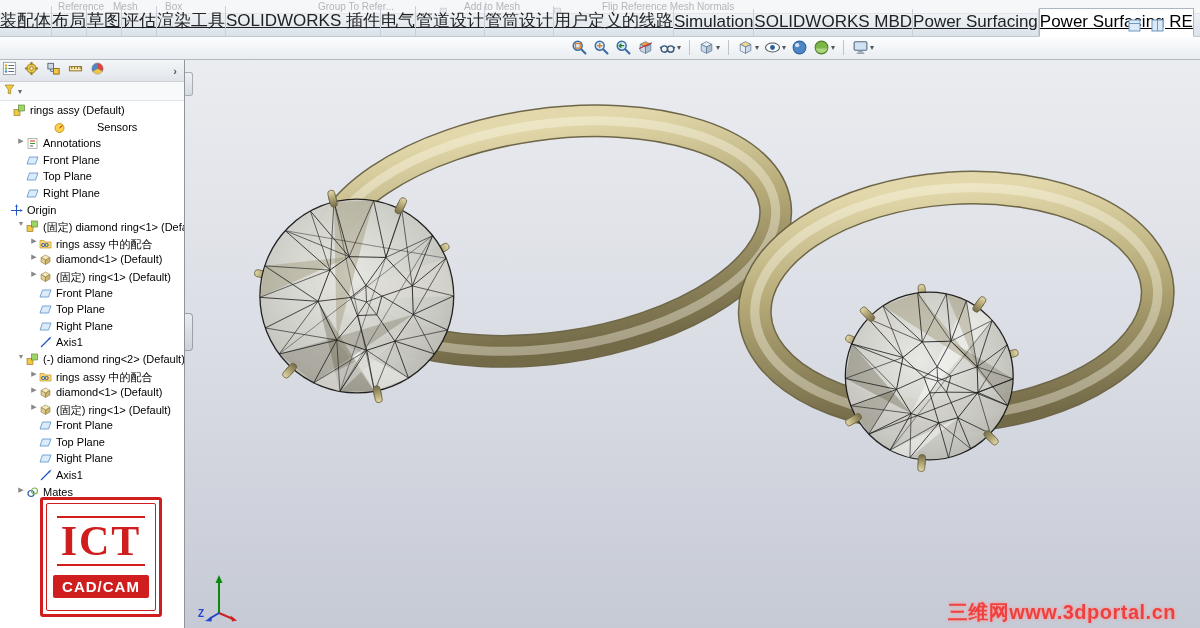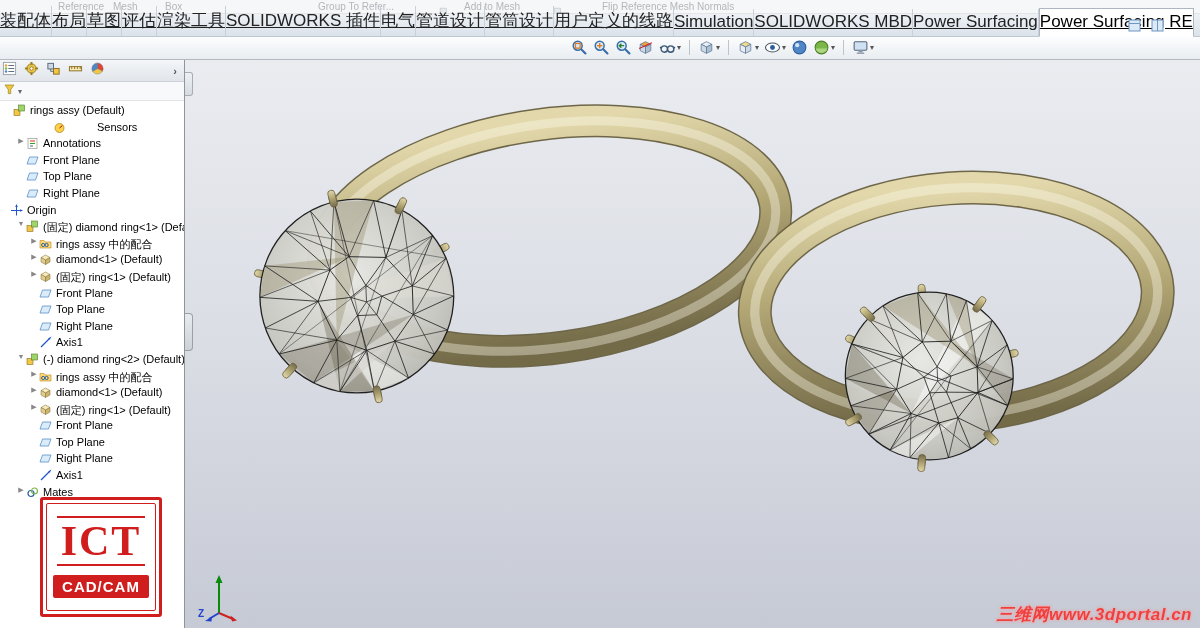--- a/index.html
+++ b/index.html
@@ -44,21 +44,21 @@
 
   
   .logo{position:absolute;left:40px;bottom:14px;width:116px;height:114px;background:#fff;border:3px solid #d01e1e;border-radius:3px;z-index:5;}
   .logo-inner{position:absolute;inset:3px;border:1px solid #d01e1e;border-radius:2px;display:flex;flex-direction:column;align-items:center;justify-content:center;}
   .logo .ict{font-family:"Liberation Serif",serif;font-weight:bold;font-size:42px;color:#d01e1e;letter-spacing:2px;line-height:1;border-top:2px solid #d01e1e;border-bottom:2px solid #d01e1e;padding:2px 4px;}
   .logo .cadcam{margin-top:9px;background:#d01e1e;color:#fff;font-weight:bold;font-size:15px;padding:3px 9px;border-radius:2px;letter-spacing:1px;}
 
   
   .viewport{flex:1;position:relative;background:linear-gradient(#eaecf0 0%,#dadde4 50%,#c6cad5 100%);}
   svg.scene{position:absolute;left:0;top:0;width:100%;height:100%;}
-  .watermark{position:absolute;right:8px;bottom:5px;font-size:17px;font-weight:bold;color:#ef4040;text-shadow:0 0 3px rgba(255,130,130,.95),0 0 1px rgba(255,255,255,.8);letter-spacing:.5px;font-style:italic;}
+  .watermark{position:absolute;right:24px;bottom:5px;font-size:20px;font-weight:bold;color:#ef4040;text-shadow:0 0 3px rgba(255,130,130,.95),0 0 1px rgba(255,255,255,.8);letter-spacing:.5px;}
   .triad{position:absolute;left:12px;bottom:8px;}
   .splitter{position:absolute;left:0;top:253px;width:7px;height:36px;background:linear-gradient(#e8ebee,#cdd2d8);border:1px solid #99a0a8;border-left:none;border-radius:0 4px 4px 0;}
   .edge-tab{position:absolute;left:0;top:12px;width:7px;height:22px;background:linear-gradient(#eef1f4,#d6dbe0);border:1px solid #a6adb5;border-left:none;border-radius:0 3px 3px 0;}
 </style>
 </head>
 <body>
 
 <div class="menubar">
     <span class="mitem" style="left: 58px;">Reference</span>
     <span class="mitem" style="left: 113px;">Mesh</span>

